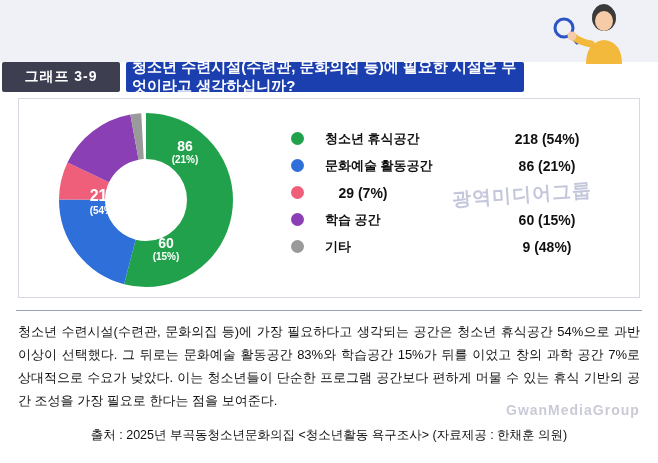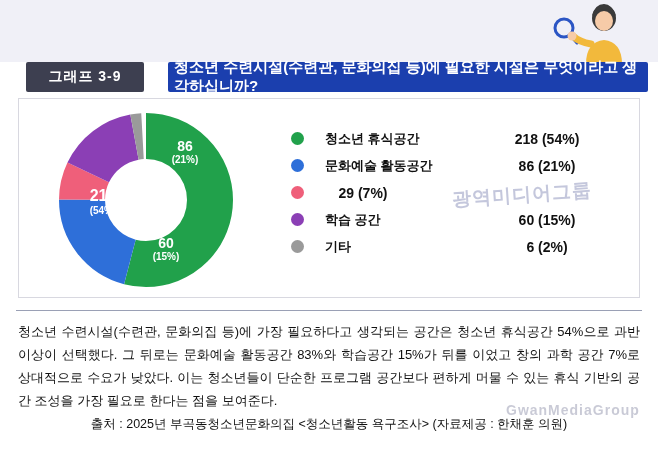--- a/index.html
+++ b/index.html
@@ -25,25 +25,24 @@
   }
   .person {
     position: absolute;
     right: 22px; top: 2px;
     width: 90px; height: 62px;
   }
 
   
   .title-row {
     position: absolute;
-    left: 26px; top: 62px;
-    width: 622px; height: 30px;
+    left: 2px; top: 62px;
+    width: 522px; height: 30px;
     display: flex;
     align-items: stretch;
-    gap: 18px;
   }
   .graph-tag {
     width: 118px;
     background: #3d3f50;
     color: #ffffff;
     font-size: 14px;
     font-weight: bold;
     letter-spacing: 1px;
     display: flex;
     align-items: center;
@@ -122,21 +121,21 @@
     position: absolute;
     left: 18px; top: 320px;
     width: 622px;
     font-size: 13px;
     line-height: 23px;
     color: #111;
     text-align: justify;
   }
   .source {
     position: absolute;
-    left: 0; top: 416px;
+    left: 0; top: 427px;
     width: 658px;
     text-align: center;
     font-size: 12.5px;
     color: #111;
   }
 
   
   .watermark {
     position: absolute;
     left: 452px; top: 182px;
@@ -238,21 +237,21 @@
       <span class="legend-value">29 (7%)</span>
     </div>
     <div class="legend-row">
       <span class="legend-dot" style="background:#8b3fb5"></span>
       <span class="legend-label">학습 공간</span>
       <span class="legend-value">60 (15%)</span>
     </div>
     <div class="legend-row">
       <span class="legend-dot" style="background:#9a9a9a"></span>
       <span class="legend-label">기타</span>
-      <span class="legend-value">6 (2%)</span>
+      <span class="legend-value">9 (48%)</span>
     </div>
   </div>
 </div>
 
 <div class="watermark">광역미디어그룹</div>
 <div class="watermark2">GwanMediaGroup</div>
 
 <div class="divider"></div>
 
 <div class="body-text">청소년 수련시설(수련관, 문화의집 등)에 가장 필요하다고 생각되는 공간은 청소년 휴식공간 54%으로 과반 이상이 선택했다. 그 뒤로는 문화예술 활동공간 83%와 학습공간 15%가 뒤를 이었고 창의 과학 공간 7%로 상대적으로 수요가 낮았다. 이는 청소년들이 단순한 프로그램 공간보다 편하게 머물 수 있는 휴식 기반의 공간 조성을 가장 필요로 한다는 점을 보여준다.</div>

